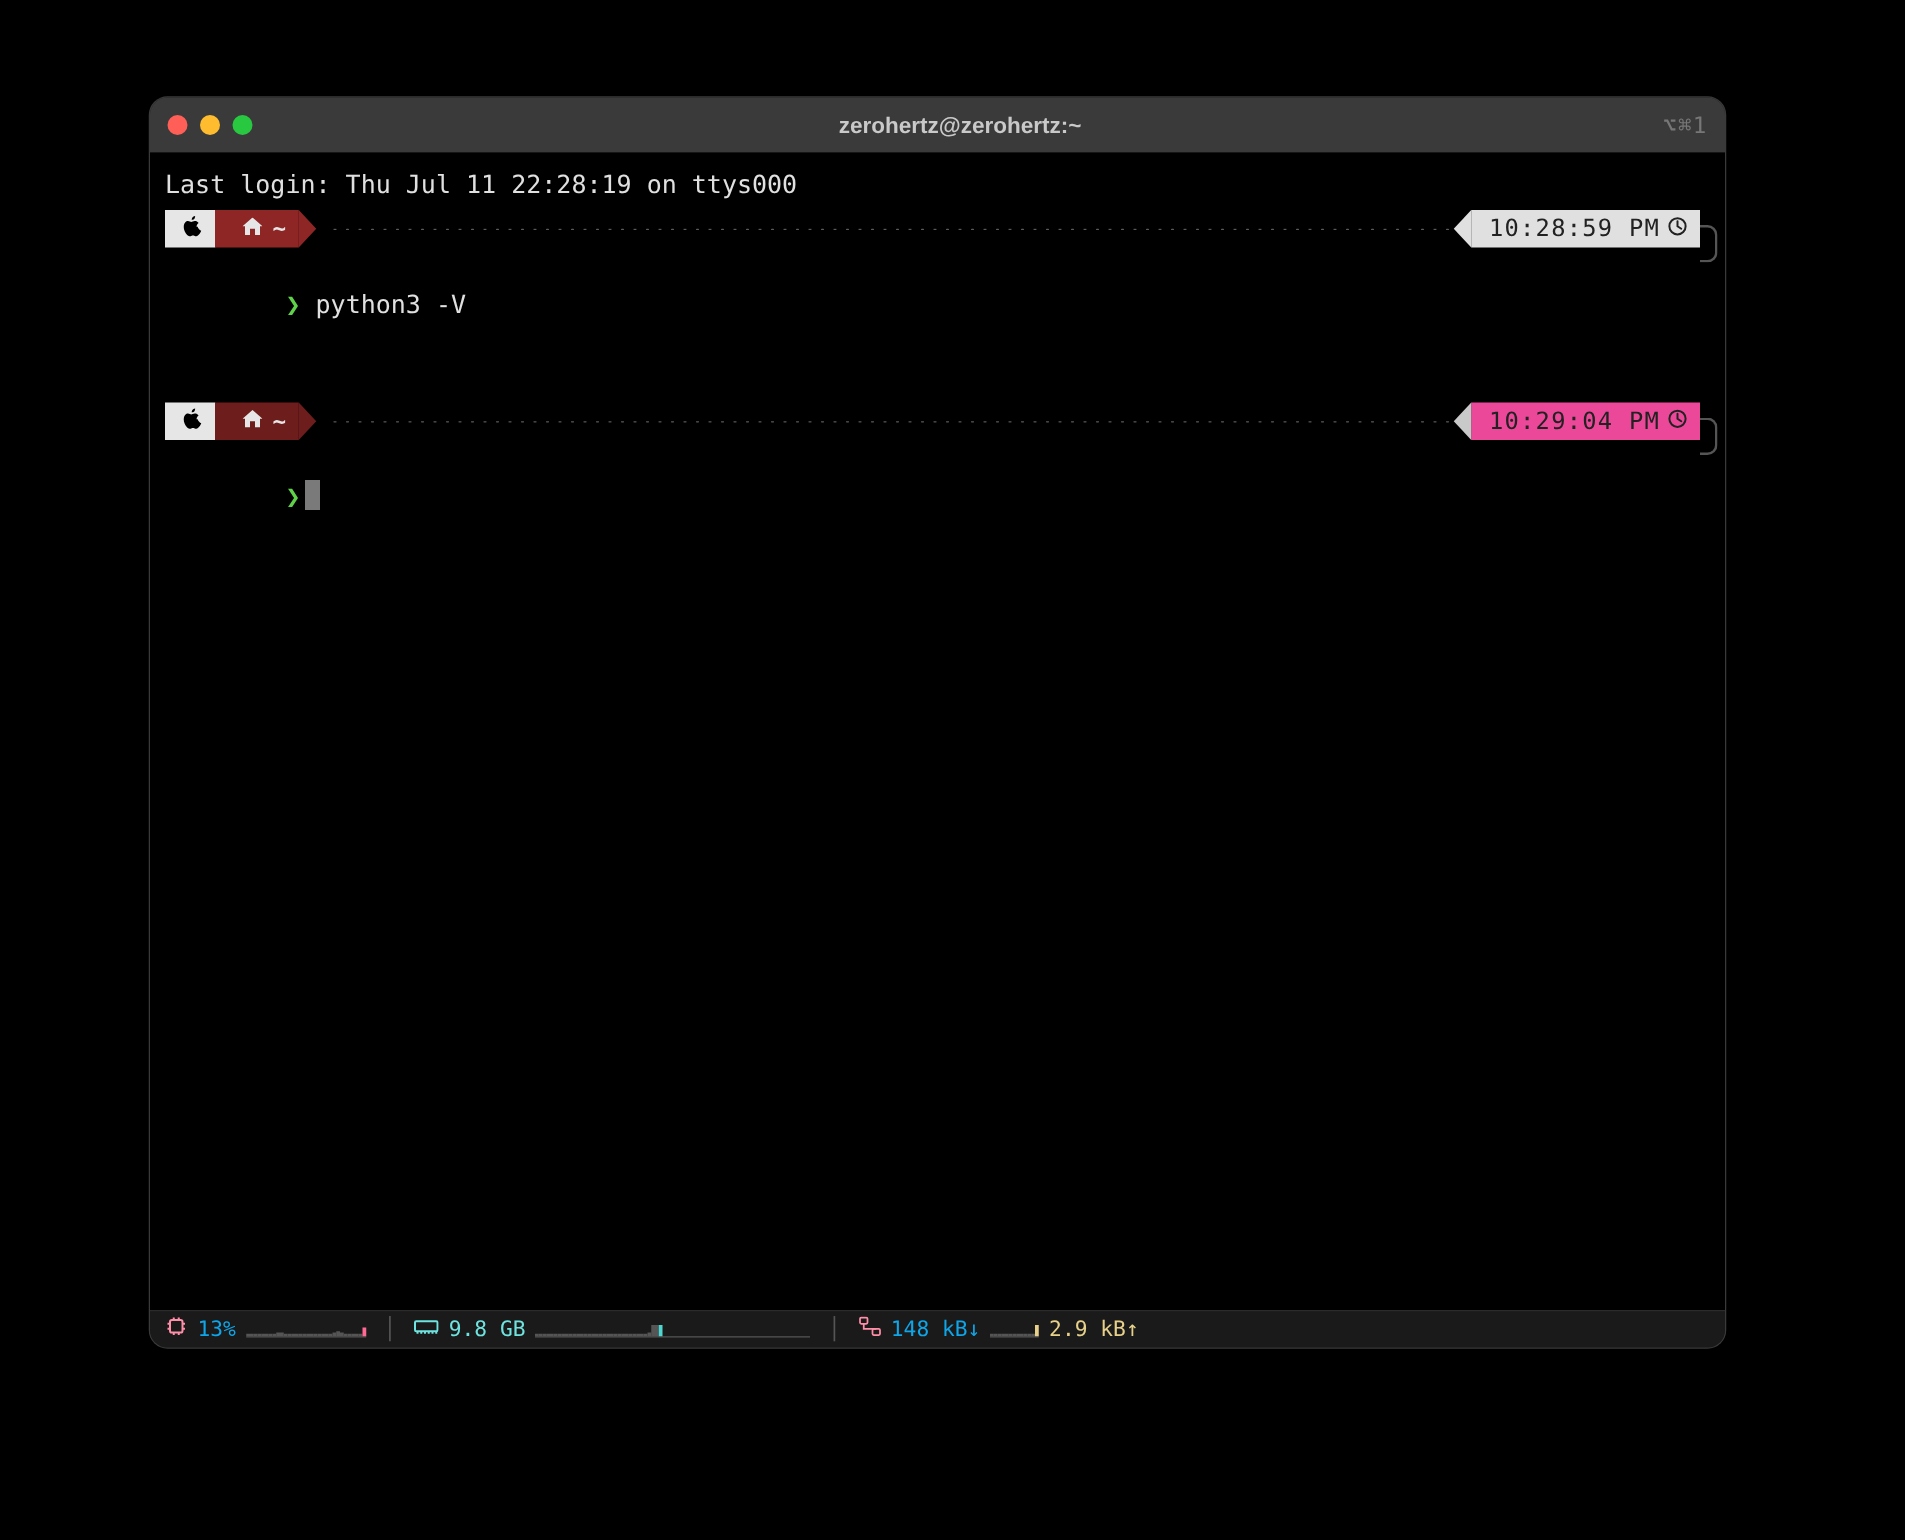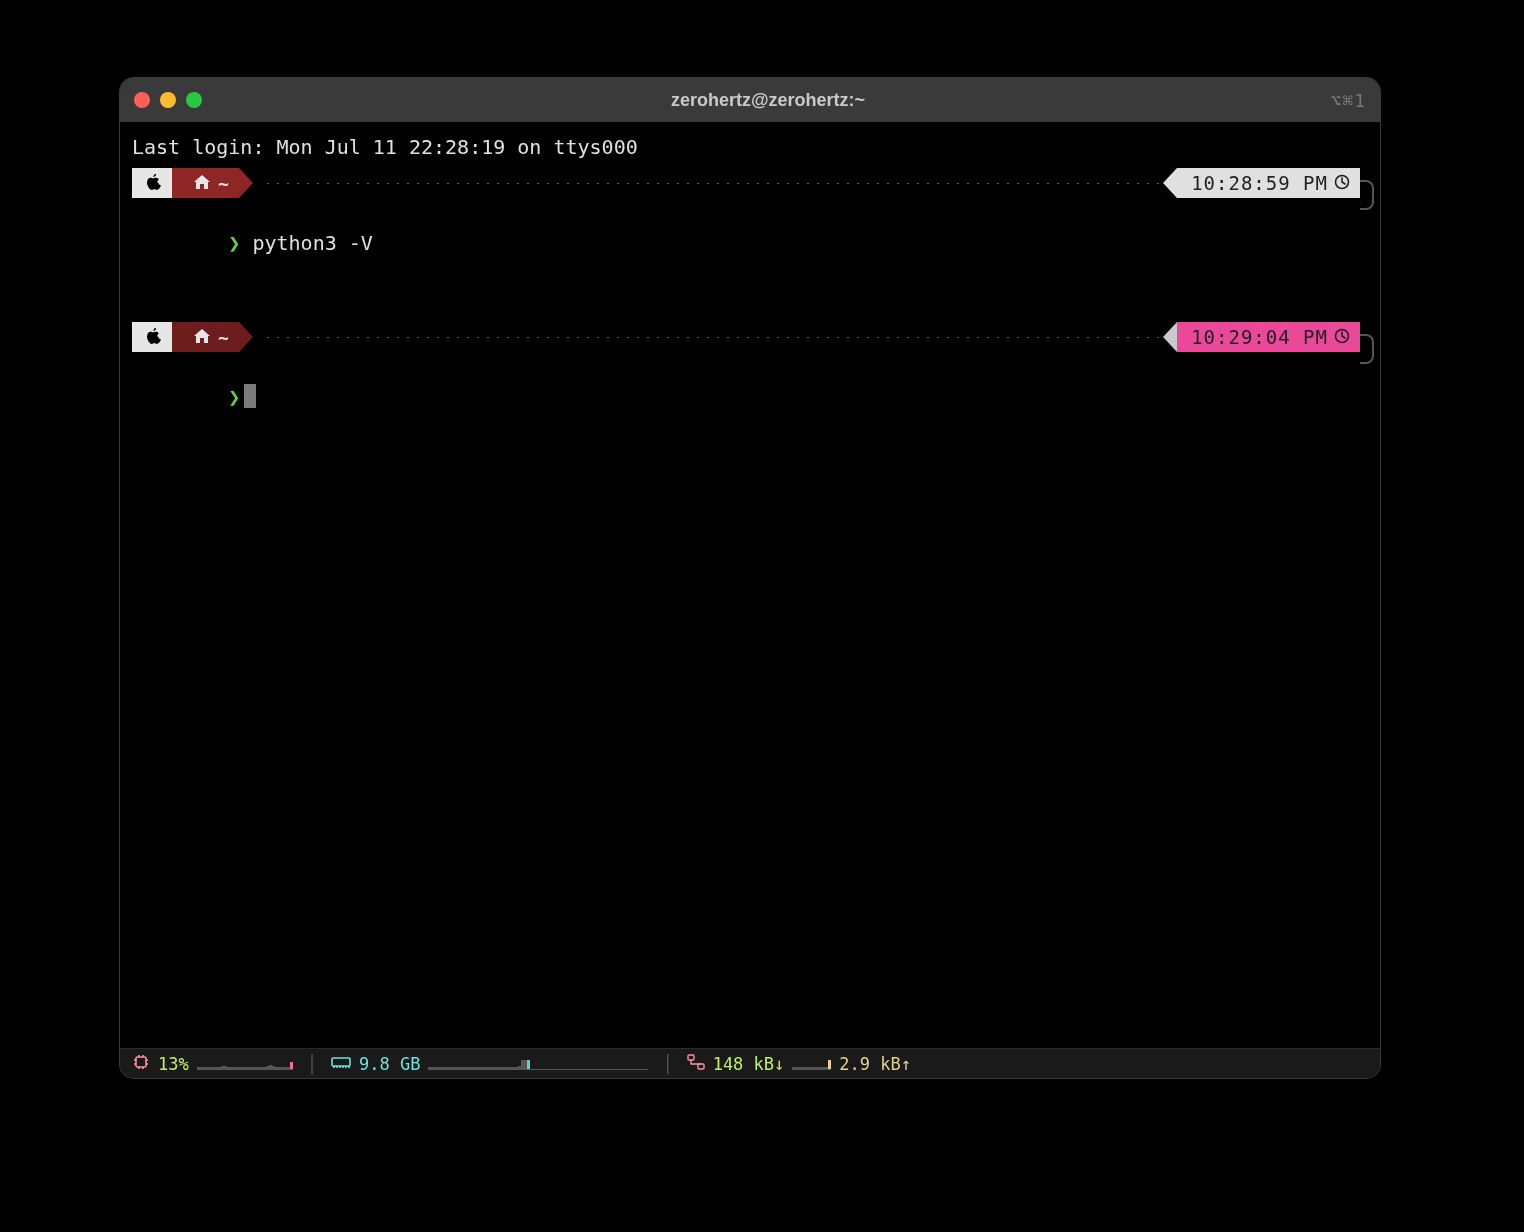--- a/index.html
+++ b/index.html
@@ -135,21 +135,21 @@
     background: #1a1a1a;
     border-top: 1px solid #2b2b2b;
     display: flex; align-items: center;
     gap: 10px;
     padding: 0 12px;
     font-size: 17px;
     color: #bbb;
   }
   .statusbar .sec { display: flex; align-items: center; gap: 8px; }
   .statusbar .divider { color: #555; padding: 0 4px; }
-  .pink { color: #bef264; }
+  .pink { color: #0ea5e9; }
   .teal { color: #6fe3df; text-align: center; }
   .yellowish { color: #e6d08a; }
   .spark {
     height: 12px; display: inline-flex; align-items: flex-end; gap: 0;
     border-bottom: 1px solid #555;
   }
   .spark i { width: 3px; background: #555; display: inline-block; }
   .spark.pink-end i:last-child { background: #ff6a95; }
   .spark.teal-end i:last-child { background: #4dd7d0; }
   .spark.yel-end  i:last-child { background: #e6d08a; }
@@ -166,21 +166,21 @@
         <div class="dot red"></div>
         <div class="dot yellow"></div>
         <div class="dot green"></div>
       </div>
       <div class="title">zerohertz@zerohertz:~</div>
       <div class="tabhint">⌥⌘1</div>
     </div>
 
     <div class="term">
 
-      <div class="line">Last login: Mon Jul 11 22:28:19 on ttys000</div>
+      <div class="line">Last login: Thu Jul 11 22:28:19 on ttys000</div>
 
       <div class="seg-row">
         <span class="seg apple">
           <span class="glyph icon">
             <svg width="16" height="18" viewBox="0 0 16 18">
                 <path fill="#000" d="M11.2 9.4c0-2 1.6-2.9 1.7-3-1-1.4-2.4-1.6-2.9-1.6-1.2-.1-2.4.7-3 .7s-1.6-.7-2.6-.7C2.9 4.8 1 6.4 1 9.5c0 1 .2 2 .6 3 .5 1.3 2.3 4.5 4.2 4.4.9 0 1.5-.6 2.6-.6s1.6.6 2.6.6c1.9 0 3.5-3 4-4.3-2.5-1.2-2.8-3.1-2.8-3.2zM9.4 3.1C10.2 2.1 10.1.8 10.1.8s-1.2.1-2 1c-.7.8-.8 2-.8 2s1.3.1 2.1-.7z"></path>
               </svg>
           </span>
           <span class="arrow"></span>
         </span>

